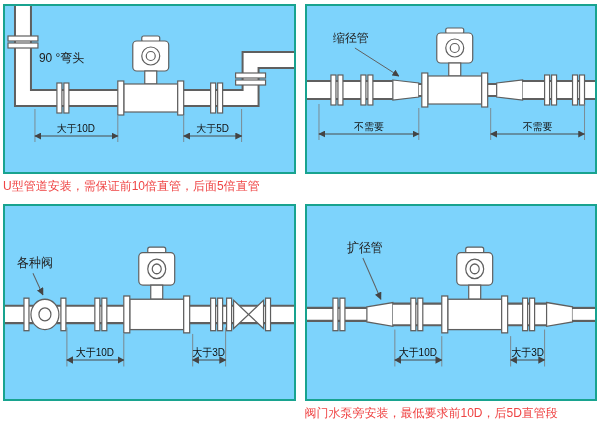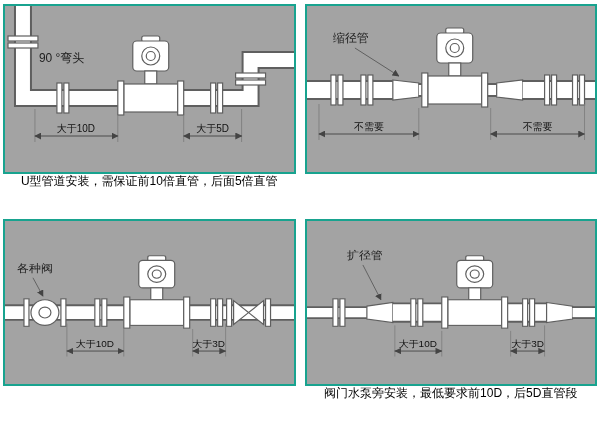--- a/index.html
+++ b/index.html
@@ -2,25 +2,25 @@
 <html style="--accent: #18a38f;"><head>
 <meta charset="utf-8">
 <style>
   * { margin:0; padding:0; box-sizing:border-box; }
   html,body { width:600px; height:429px; background:#fff;
     font-family:"Liberation Sans","DejaVu Sans",sans-serif; }
   .page { width:600px; height:429px; padding:4px 3px; display:grid;
     grid-template-columns:1fr 1fr; column-gap:9px; row-gap:6px;
     grid-template-rows:auto auto; }
   .panel { display:flex; flex-direction:column; }
-  .diagram { border:2px solid var(--accent,#18a38f); background:#a3a3a3;text-decoration:underline; }
+  .diagram { border:2px solid var(--accent,#18a38f); background:#7dd3fc;text-decoration:underline; }
   .row1 .diagram { height:170px; }
-  .row2 .diagram { height:167px; }
-  .caption { text-align:center; font-size:12px; color:#000000;
-    line-height:1.3; }
+  .row2 .diagram { height:197px; }
+  .caption { font-size:12px; color:#ef4444;
+    padding-top:5px; line-height:1.3; }
   svg.diag { display:block; width:100%; height:100%; }
   .pipe-o { fill:none; stroke:#5f5f5f; }
   .pipe-i { fill:none; stroke:#ffffff; }
   .shape  { fill:#ffffff; stroke:#5f5f5f; stroke-width:1.2; }
   .dimline { stroke:#4a4a4a; stroke-width:1; }
   .extline { stroke:#7a7a7a; stroke-width:0.8; }
   .leader  { stroke:#5f5f5f; stroke-width:1; fill:none; }
   .dimtext { font-size:10px; fill:#111; text-anchor:middle;
     font-family:"Liberation Sans","DejaVu Sans",sans-serif; }
   .lbl { font-size:12px; fill:#222;

